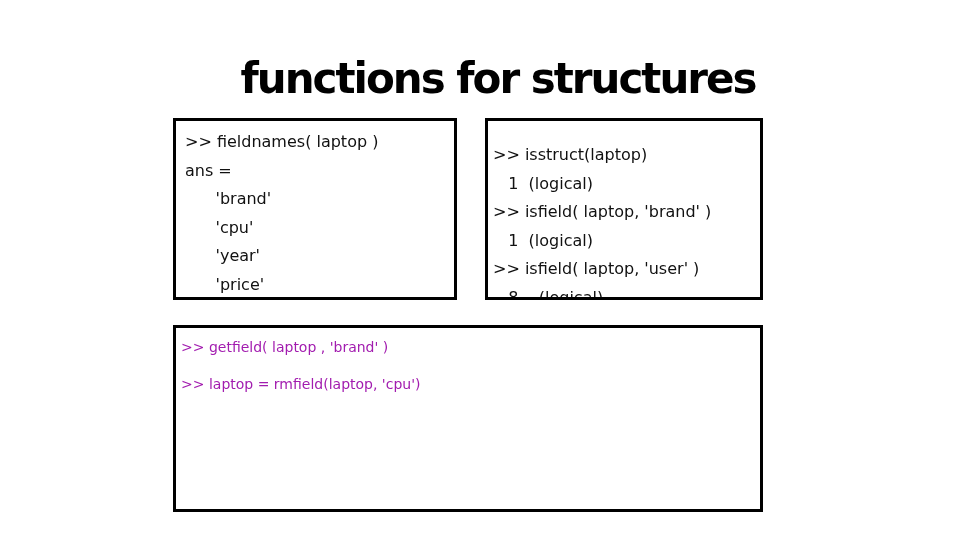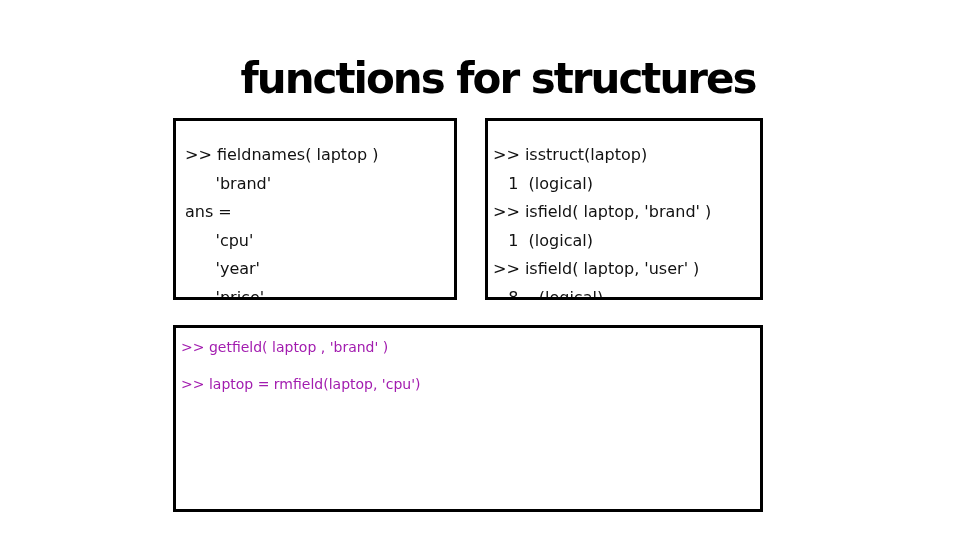--- a/index.html
+++ b/index.html
@@ -34,21 +34,21 @@
     border: 3px solid #000000;
     background: #ffffff;
     box-sizing: border-box;
     overflow: hidden;
   }
   .box-fieldnames {
     left: 173px;
     top: 118px;
     width: 284px;
     height: 182px;
-    padding: 20px 0 0 9px;
+    padding: 7px 0 0 9px;
   }
   .box-isstruct {
     left: 485px;
     top: 118px;
     width: 278px;
     height: 182px;
     padding: 20px 0 0 5px;
   }
   .box-getfield {
     left: 173px;
@@ -71,22 +71,22 @@
 </style>
 </head>
 <body>
 
 <div class="slide">
 
   <h1 class="title">functions for structures</h1>
 
   <div class="box box-fieldnames">
     <div class="ln">&gt;&gt; fieldnames( laptop )</div>
+    <div class="ln">ans =</div>
     <div class="ln">      'brand'</div>
-    <div class="ln">ans =</div>
     <div class="ln">      'cpu'</div>
     <div class="ln">      'year'</div>
     <div class="ln">      'price'</div>
   </div>
 
   <div class="box box-isstruct">
     <div class="ln">&gt;&gt; isstruct(laptop)</div>
     <div class="ln">   1  (logical)</div>
     <div class="ln">&gt;&gt; isfield( laptop, 'brand' )</div>
     <div class="ln">   1  (logical)</div>

